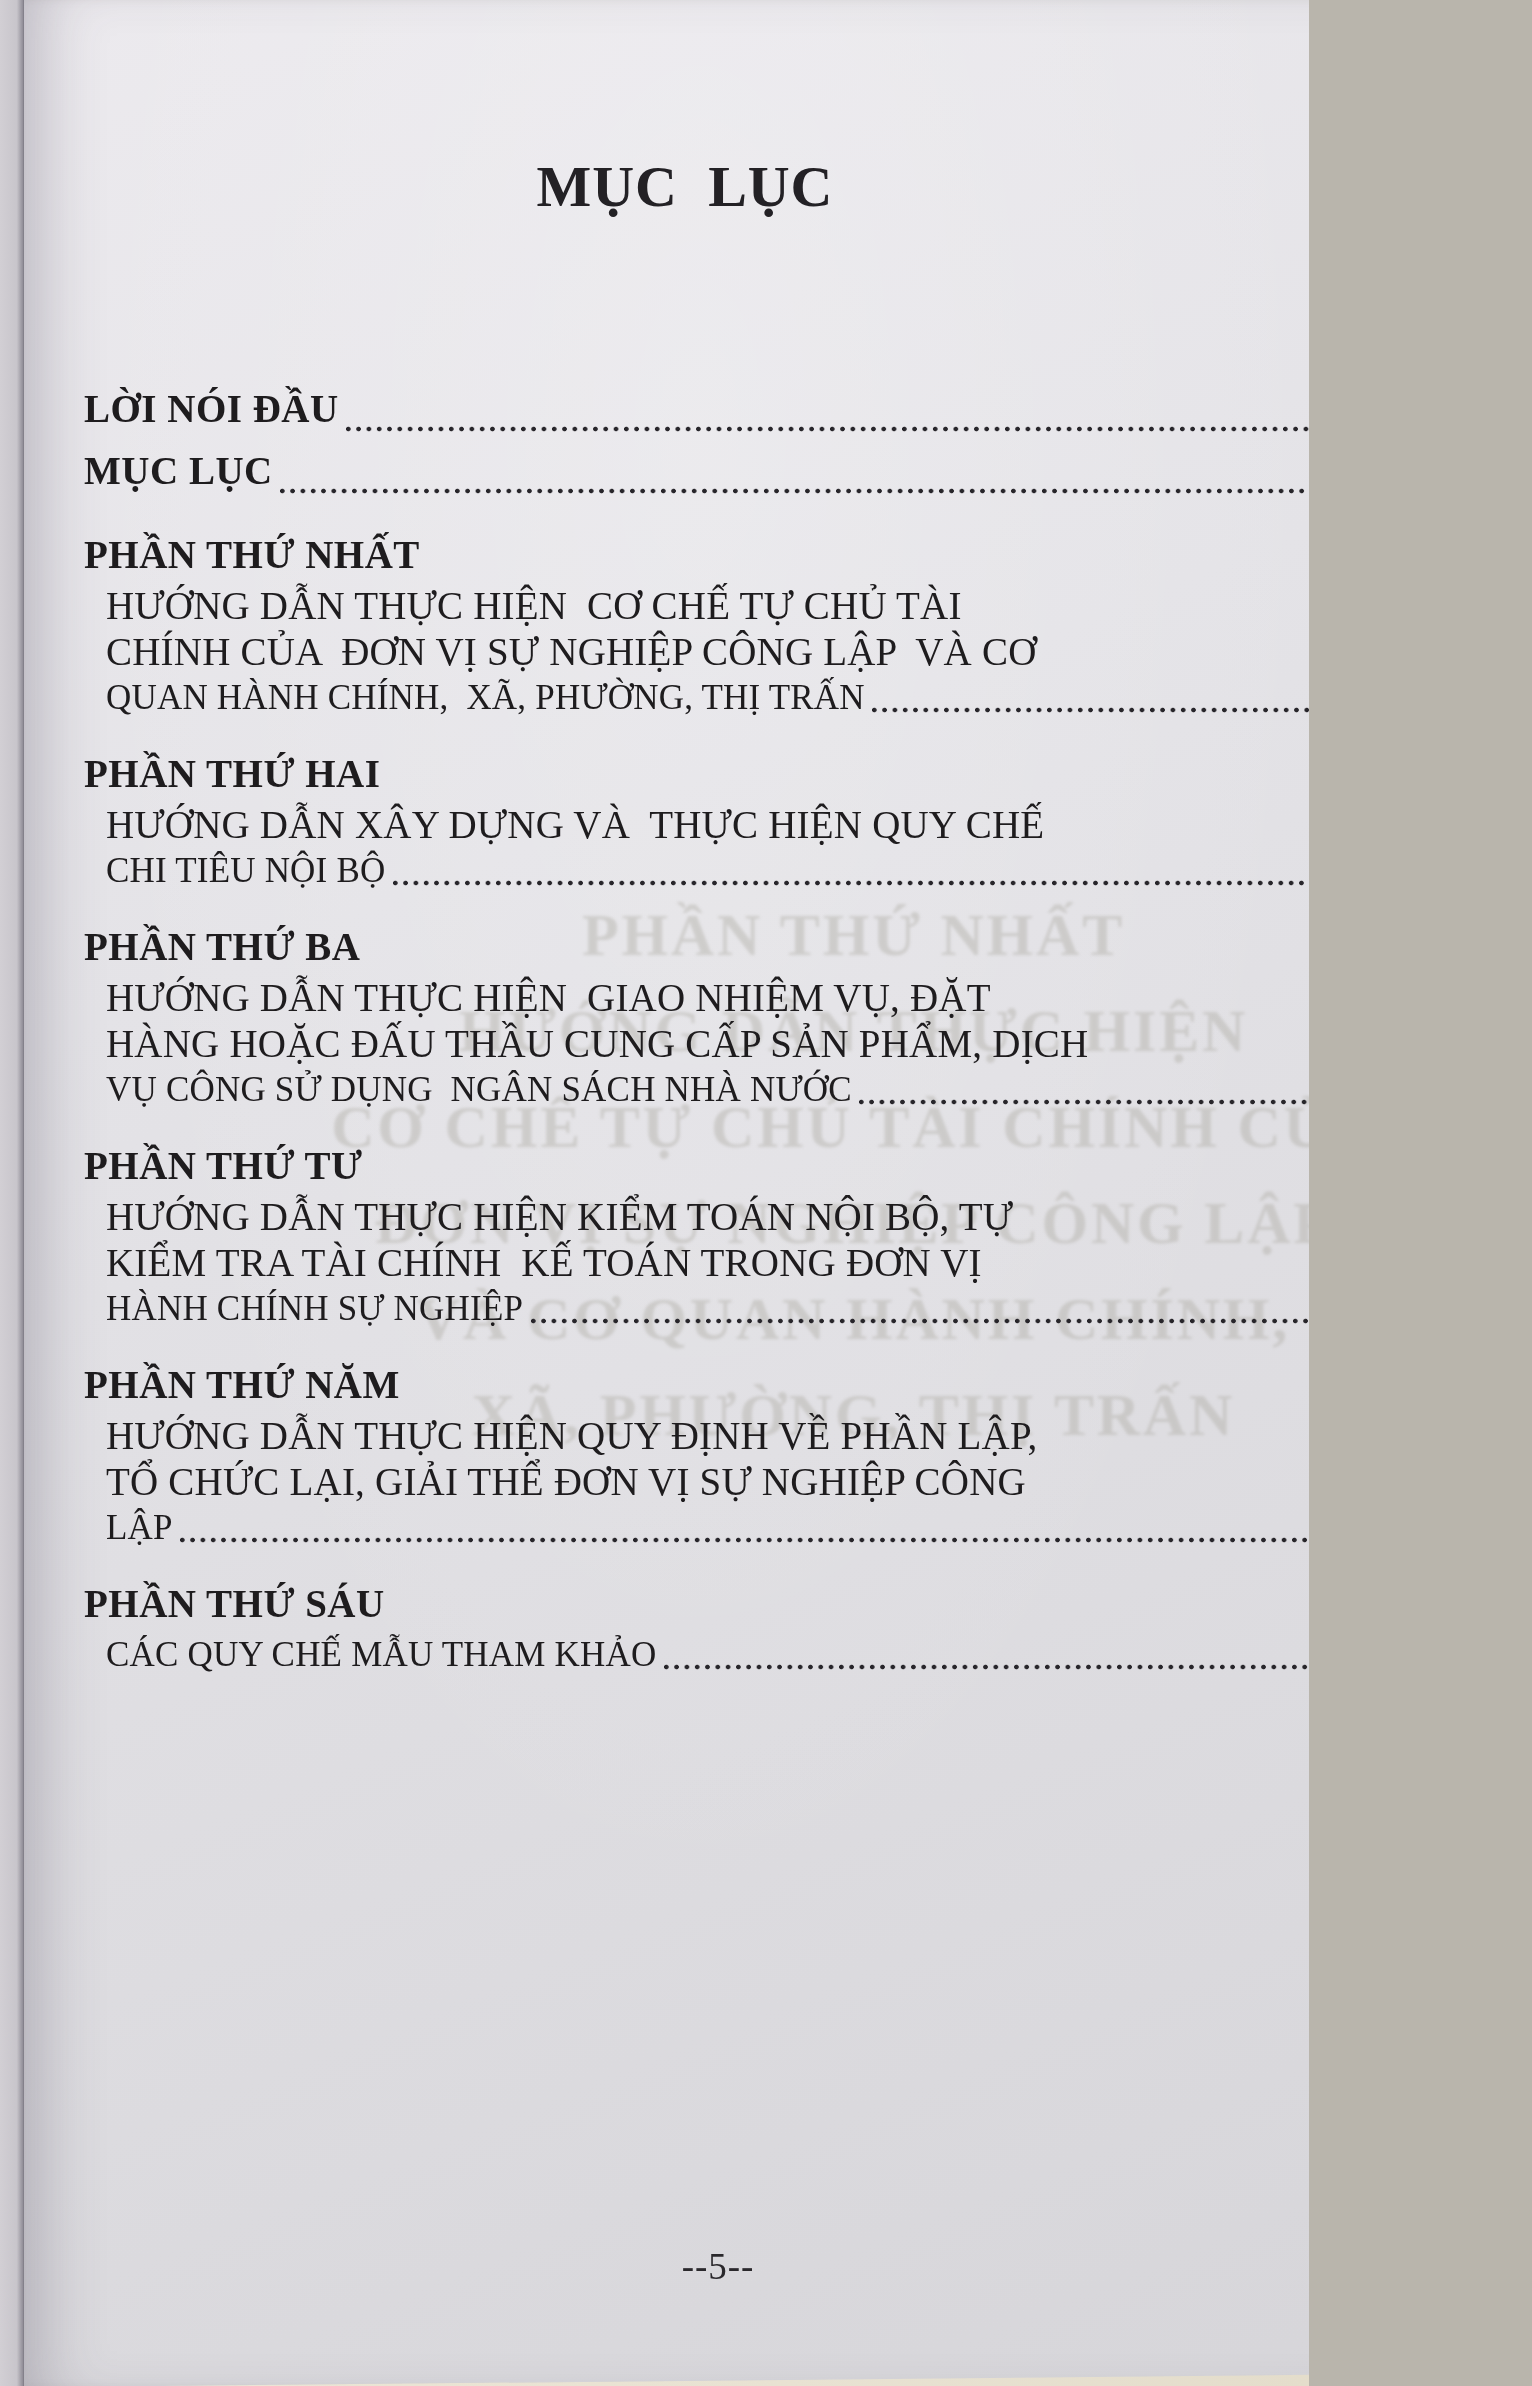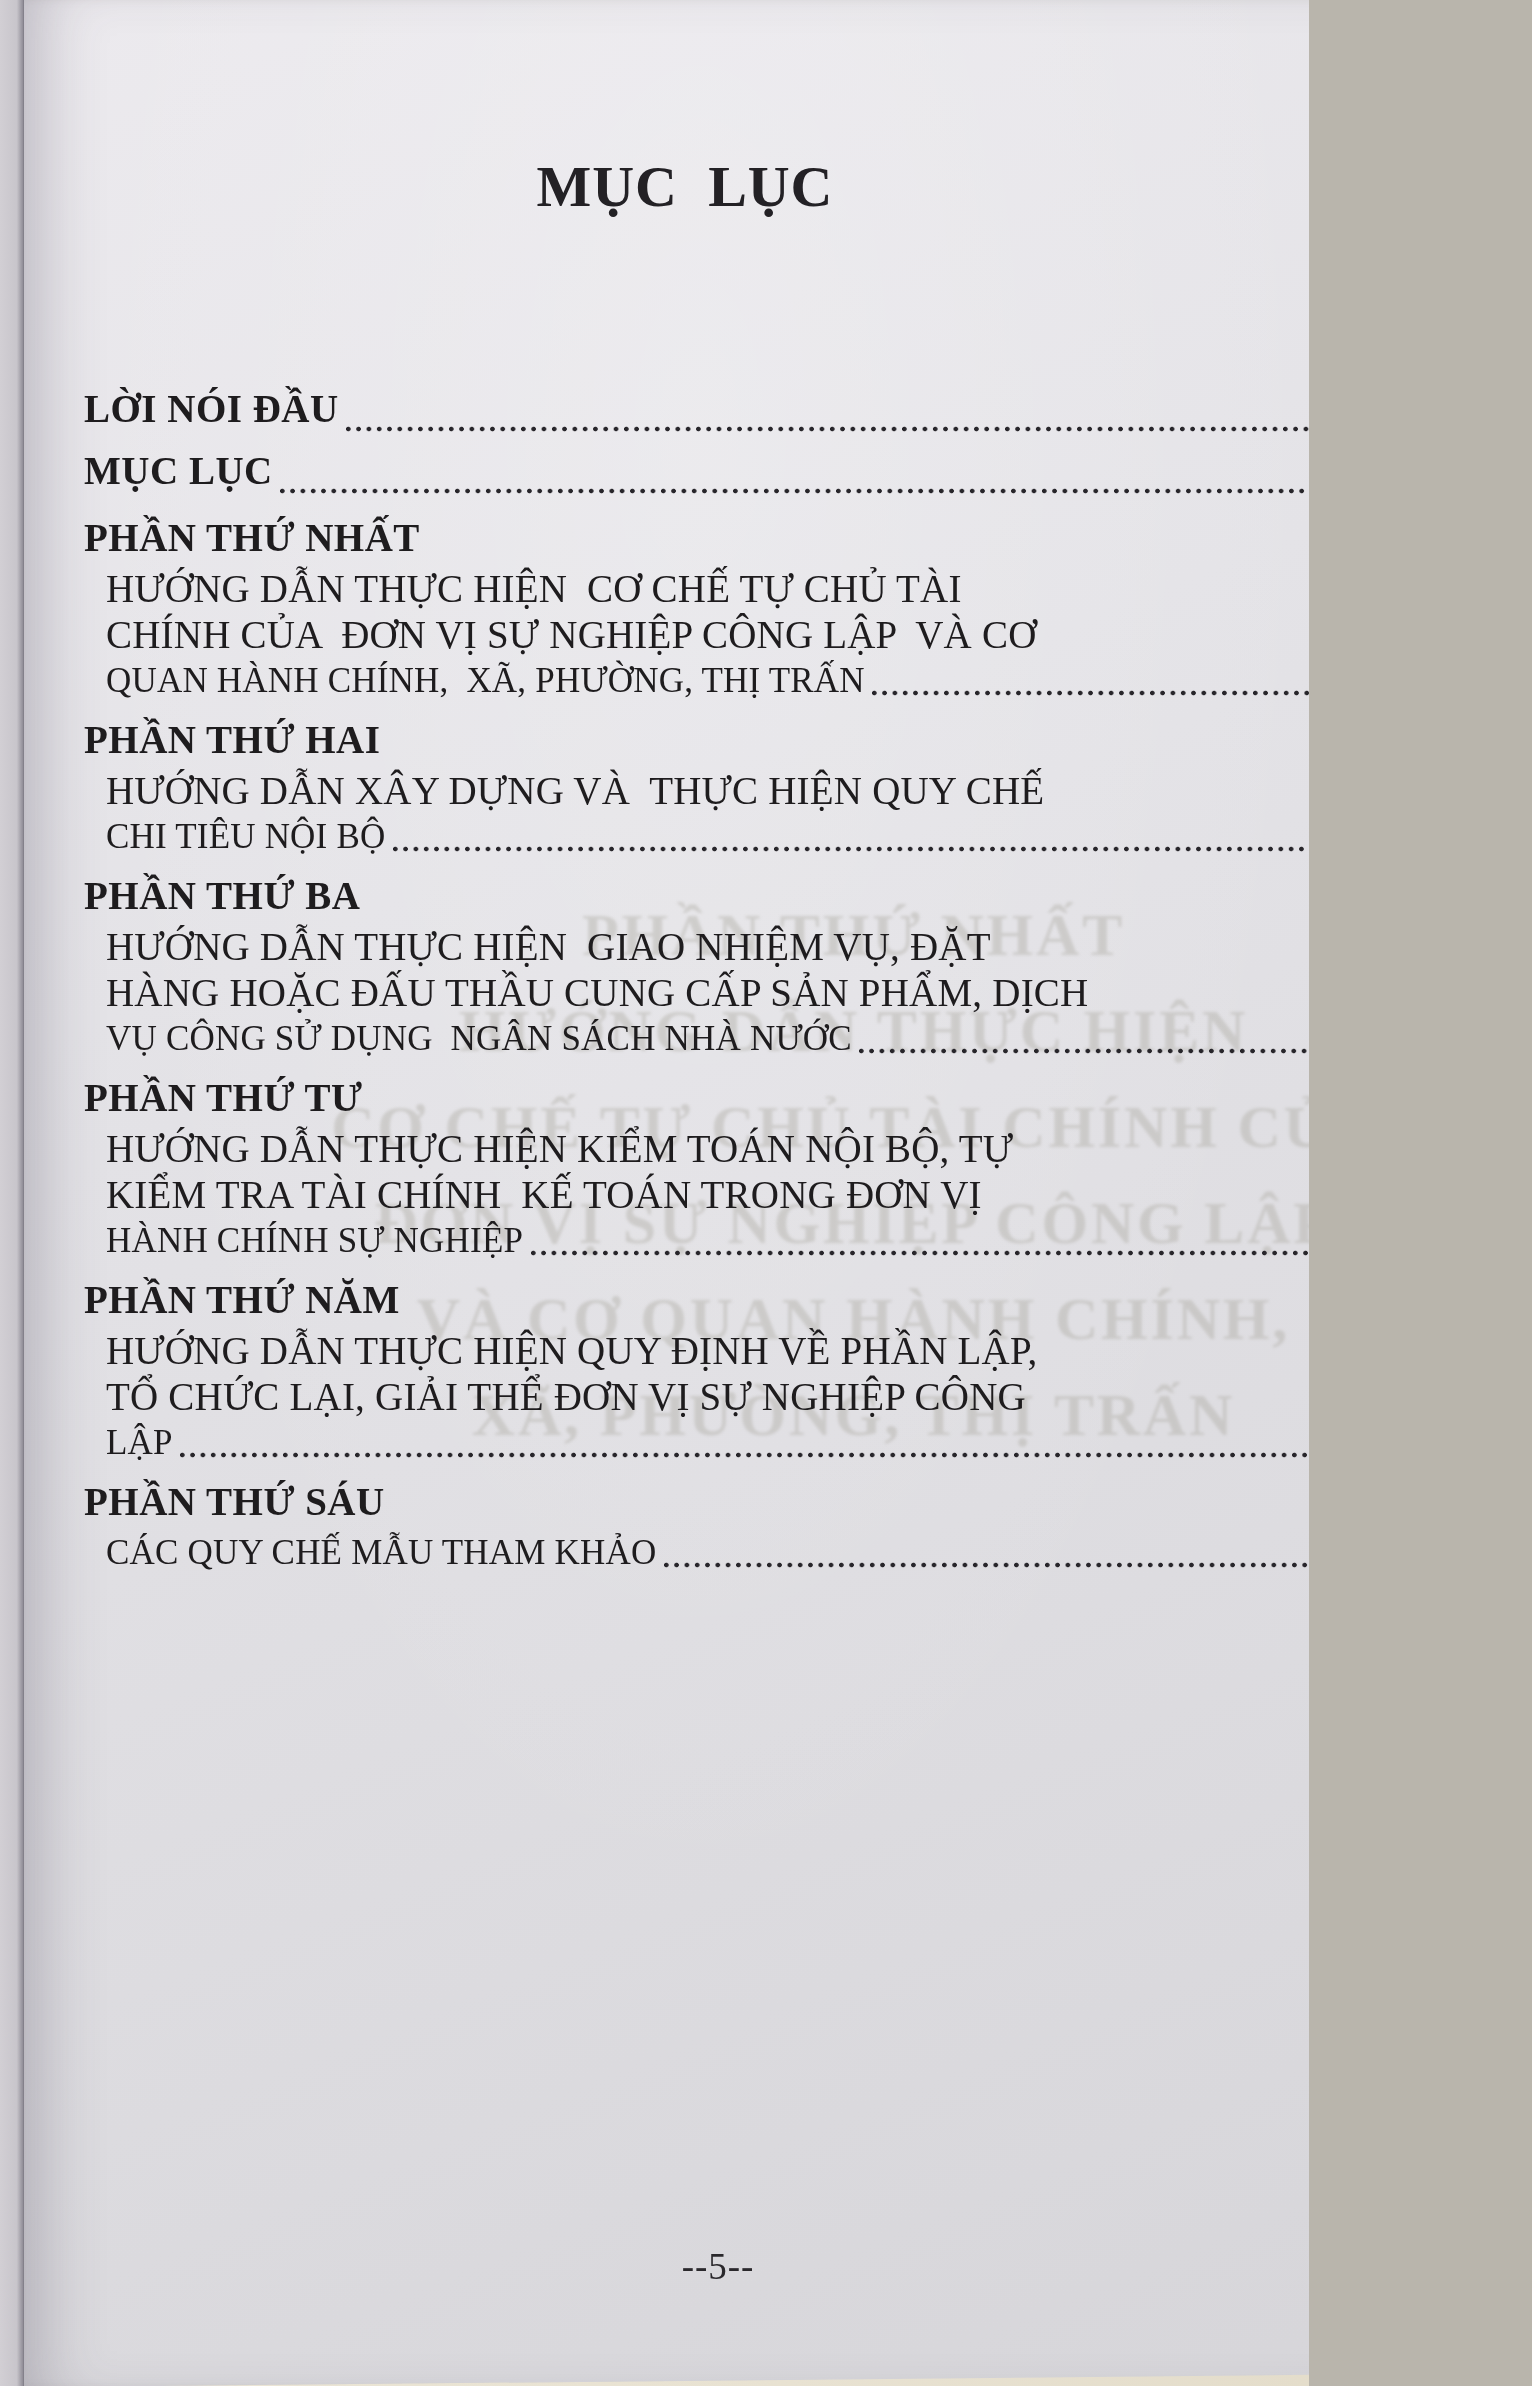--- a/index.html
+++ b/index.html
@@ -44,21 +44,21 @@
     text-align:center;
     font-size:58px; font-weight:bold; line-height:67px;
     letter-spacing:0.9px; word-spacing:15px;
     color:#232125;
   }
 
   .toc { margin-top:158px; }
   .toc-row { display:flex; align-items:flex-end; line-height:62px; font-size:39px; white-space:pre; }
   .toc-row .lbl { font-weight:bold; letter-spacing:0.5px; }
 
-  .section-heading { line-height:56px; margin-top:8px; font-size:39px; font-weight:bold; letter-spacing:0.5px; white-space:pre; }
+  .section-heading { line-height:56px; margin-top:25px; font-size:39px; font-weight:bold; letter-spacing:0.5px; white-space:pre; }
   .section-body { margin-left:22px; }
   .body-line { font-size:39px; line-height:46px; white-space:pre; letter-spacing:0.2px; }
   .last-row { display:flex; align-items:center; font-size:35px; line-height:46px; white-space:pre; letter-spacing:0.2px; }
 
   .leader {
     flex:1; align-self:flex-end;
     height:5.6px; margin:0 9.3px 8.4px 7.5px;
     background:radial-gradient(circle at 2.3px 2.8px,#27252a 2px,rgba(0,0,0,0) 2.5px) left bottom repeat-x;
     background-size:10.3px 5.6px;
     min-width:28px;

